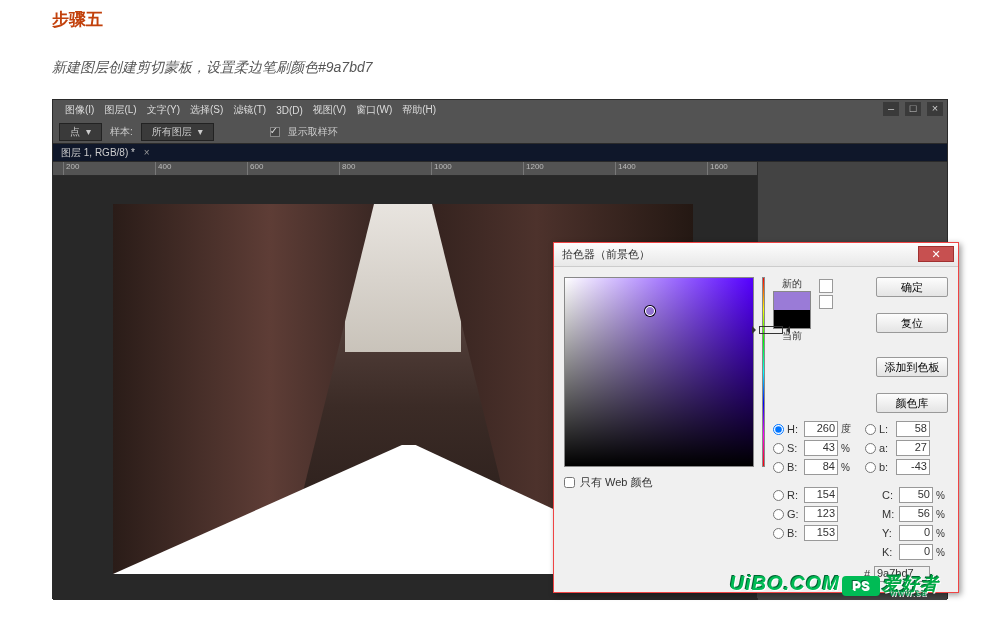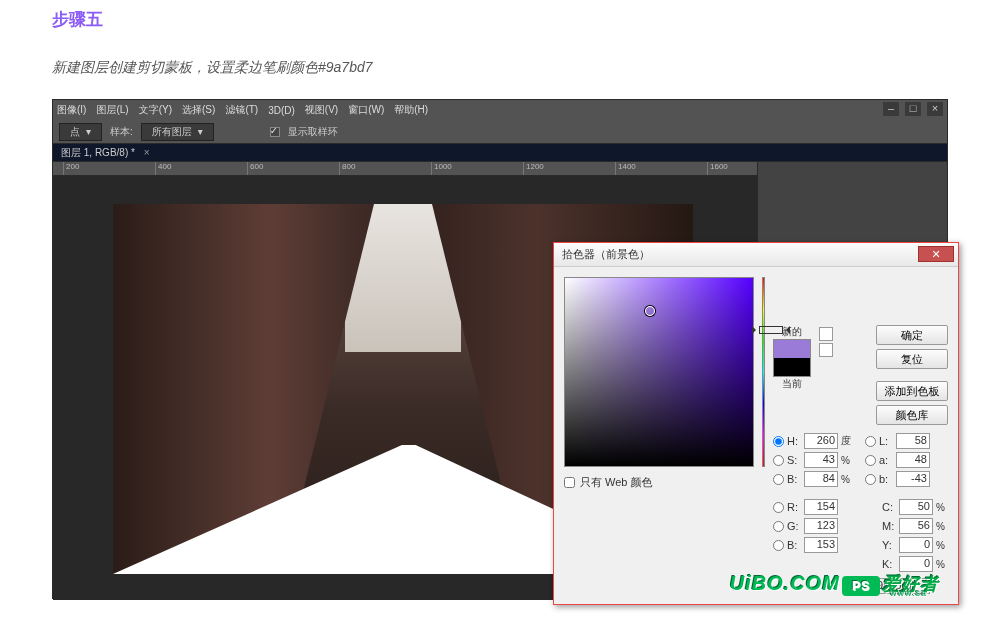--- a/index.html
+++ b/index.html
@@ -1,23 +1,23 @@
 <!DOCTYPE html>
 <html><head>
 <meta charset="utf-8">
 <style>
 * { margin: 0; padding: 0; box-sizing: border-box; font-family: "Microsoft YaHei", Arial, sans-serif; }
 body { background: #fff; width: 1000px; height: 627px; overflow: hidden; position: relative; }
 .article { padding: 8px 52px 0; }
-.step-title { font-size: 17px; font-weight: bold; color: #8b5cf6; margin-bottom: 28px; }
+.step-title { font-size: 17px; font-weight: bold; color: #c2410c; margin-bottom: 28px; }
 .step-desc { font-size: 14px; color: #555; margin-bottom: 22px; font-style: italic; }
 .ps-app { position: relative; height: 500px; background: #535353; border: 1px solid #2a2a2a; }
 
 
-.menubar { height: 20px; background: #535353; display: flex; align-items: center; padding: 0 4px; font-size: 10px; color: #ddd; position: relative; }
+.menubar { height: 20px; background: #535353; display: flex; align-items: center; padding: 0 12px; font-size: 10px; color: #ddd; position: relative; }
 .menubar span { margin-right: 10px; cursor: default; }
 .window-controls { position: absolute; right: 4px; top: 2px; display: flex; gap: 6px; }
 .window-controls div { width: 16px; height: 14px; background: #3a3a3a; color: #ccc; text-align: center; line-height: 12px; font-size: 11px; }
 
 
 .options-bar { height: 24px; background: #535353; border-bottom: 1px solid #2a2a2a; display: flex; align-items: center; padding: 0 6px; font-size: 10px; color: #ccc; gap: 8px; }
 .options-bar .sel { background: #3a3a3a; border: 1px solid #222; padding: 1px 10px; display: inline-flex; align-items: center; gap: 6px; }
 .options-bar .chk { width: 10px; height: 10px; border: 1px solid #888; background: #444; position: relative; }
 .options-bar .chk::after { content: "✓"; position: absolute; top: -3px; left: -1px; font-size: 10px; color: #ddd; }
 
@@ -67,28 +67,28 @@
 .cp-body { padding: 10px; display: flex; gap: 8px; }
 .cp-field { width: 190px; height: 190px; position: relative; border: 1px solid #888; background: 
   linear-gradient(to bottom, rgba(0,0,0,0), #000),
   linear-gradient(to right, #fff, hsl(260,100%,50%)); }
 .cp-cursor { position: absolute; width: 10px; height: 10px; border: 1px solid #fff; border-radius: 50%; box-shadow: 0 0 0 1px #000; top: 28px; left: 80px; }
 .cp-hue { width: 16px; height: 190px; border: 1px solid #888; background: linear-gradient(to top, red, #ff00ff, blue, cyan, lime, yellow, red); position: relative; }
 .cp-hue-cursor { position: absolute; top: 48px; left: -4px; width: 24px; height: 8px; border: 1px solid #333; background: transparent; }
 .cp-hue-cursor::before, .cp-hue-cursor::after { content: ""; position: absolute; width: 0; height: 0; border: 4px solid transparent; top: -1px; }
 .cp-hue-cursor::before { left: -8px; border-left-color: #333; }
 .cp-hue-cursor::after { right: -8px; border-right-color: #333; }
-.cp-right { flex: 1; display: flex; flex-direction: column; gap: 2px; margin-top: 48px; }
+.cp-right { flex: 1; display: flex; flex-direction: column; gap: 2px; }
 .cp-swatch-col { display: flex; flex-direction: column; align-items: center; font-size: 10px; }
 .cp-swatch { width: 38px; height: 38px; border: 1px solid #888; display: flex; flex-direction: column; }
 .cp-sw-top { flex: 1; background: #9a7bd7; }
 .cp-sw-bot { flex: 1; background: #000; }
 .cp-mini-icons { display: flex; flex-direction: column; gap: 2px; margin-top: 2px; }
 .cp-mini-icons div { width: 14px; height: 14px; border: 1px solid #999; background: #fff; }
-.cp-buttons { display: flex; flex-direction: column; gap: 4px; margin-left: auto; width: 72px; }
+.cp-buttons { display: flex; flex-direction: column; gap: 16px; margin-left: auto; width: 72px; }
 .cp-buttons button { height: 20px; font-size: 11px; background: linear-gradient(#fdfdfd,#e4e4e4); border: 1px solid #999; border-radius: 2px; }
 .cp-top { display: flex; gap: 8px; margin-bottom: 6px; }
 .cp-grid { display: flex; gap: 12px; }
 .cp-col { display: flex; flex-direction: column; gap: 3px; }
 .cp-val { display: flex; align-items: center; gap: 3px; }
 .cp-val input[type="radio"] { width: 11px; height: 11px; }
 .cp-val label { width: 14px; }
 .cp-val .inp { width: 34px; height: 16px; border: 1px solid #999; background: #fff; text-align: right; padding-right: 2px; font-size: 11px; }
 .cp-val .unit { width: 12px; font-size: 10px; }
 .cp-hex { display: flex; align-items: center; gap: 4px; margin-top: 4px; justify-content: flex-end; padding-right: 18px;}
@@ -304,21 +304,21 @@
             <div class="cp-col">
               <div class="cp-val">
                   <input type="radio" style="">
                   <label>L:</label>
                   <div class="inp">58</div>
                   <span class="unit"></span>
                 </div>
               <div class="cp-val">
                   <input type="radio" style="">
                   <label>a:</label>
-                  <div class="inp">48</div>
+                  <div class="inp">27</div>
                   <span class="unit"></span>
                 </div>
               <div class="cp-val">
                   <input type="radio" style="">
                   <label>b:</label>
                   <div class="inp">-43</div>
                   <span class="unit"></span>
                 </div>
               <div style="height:6px"></div>
               <div class="cp-val">

